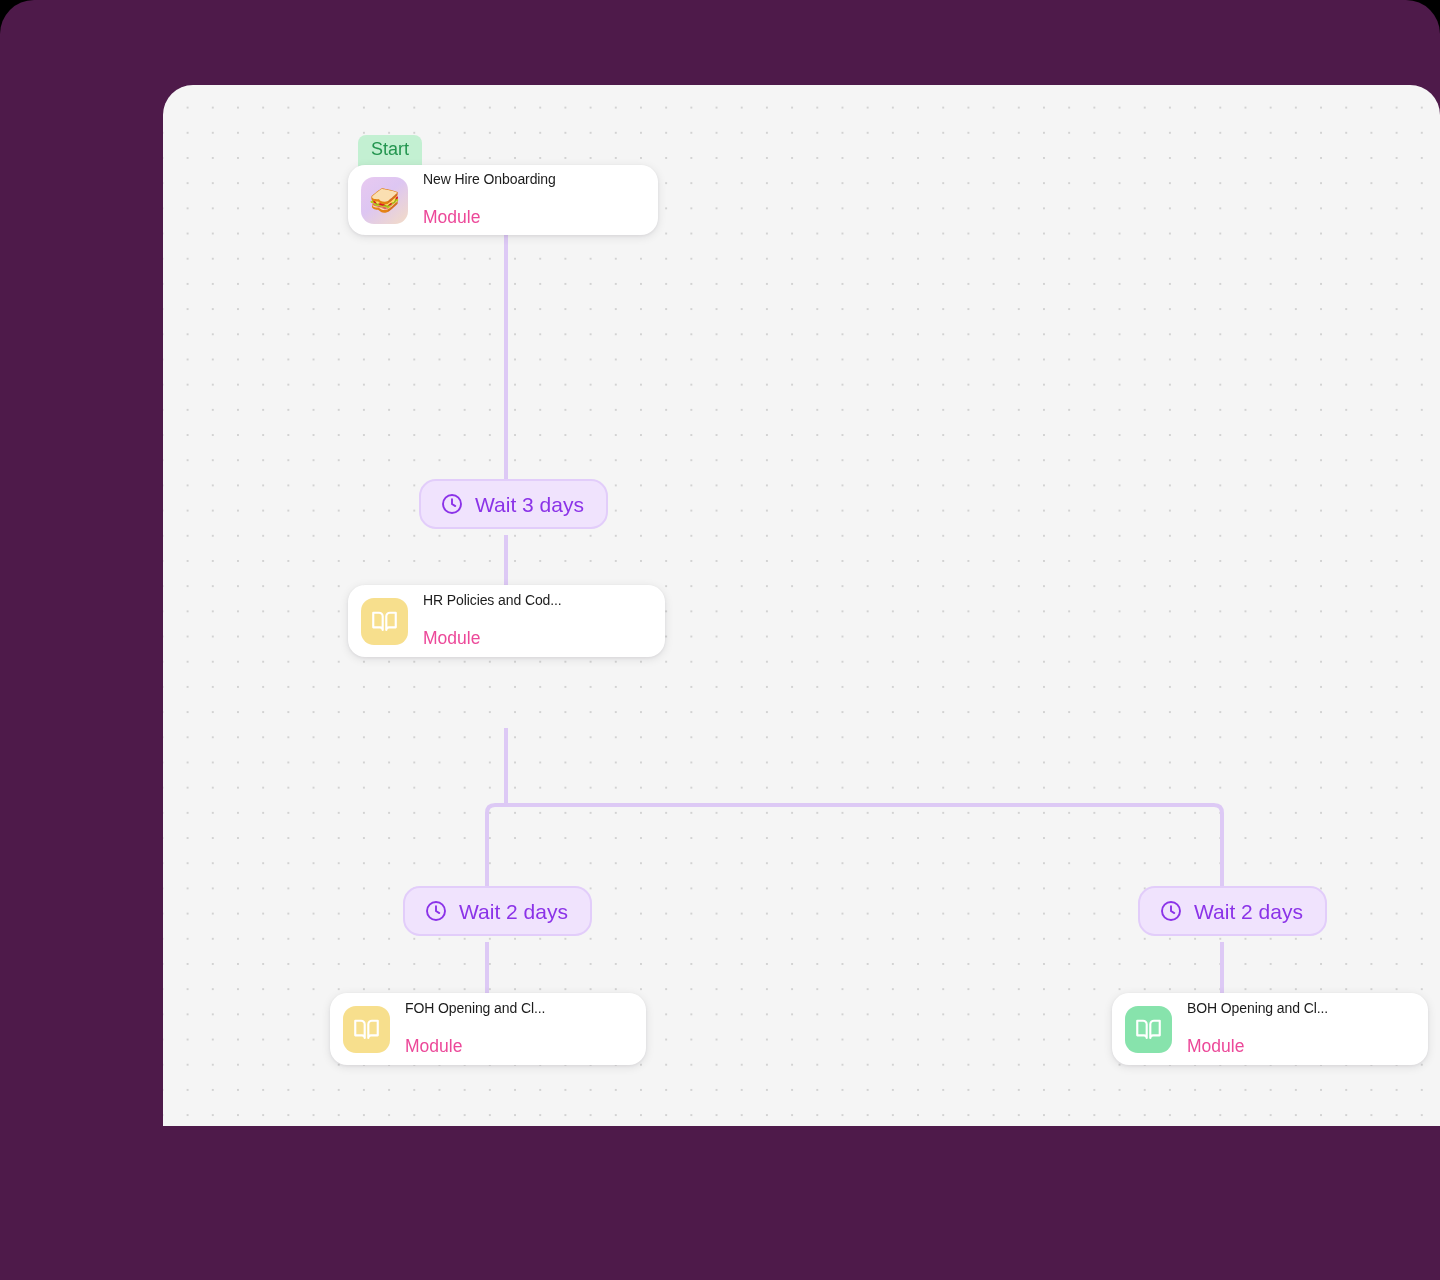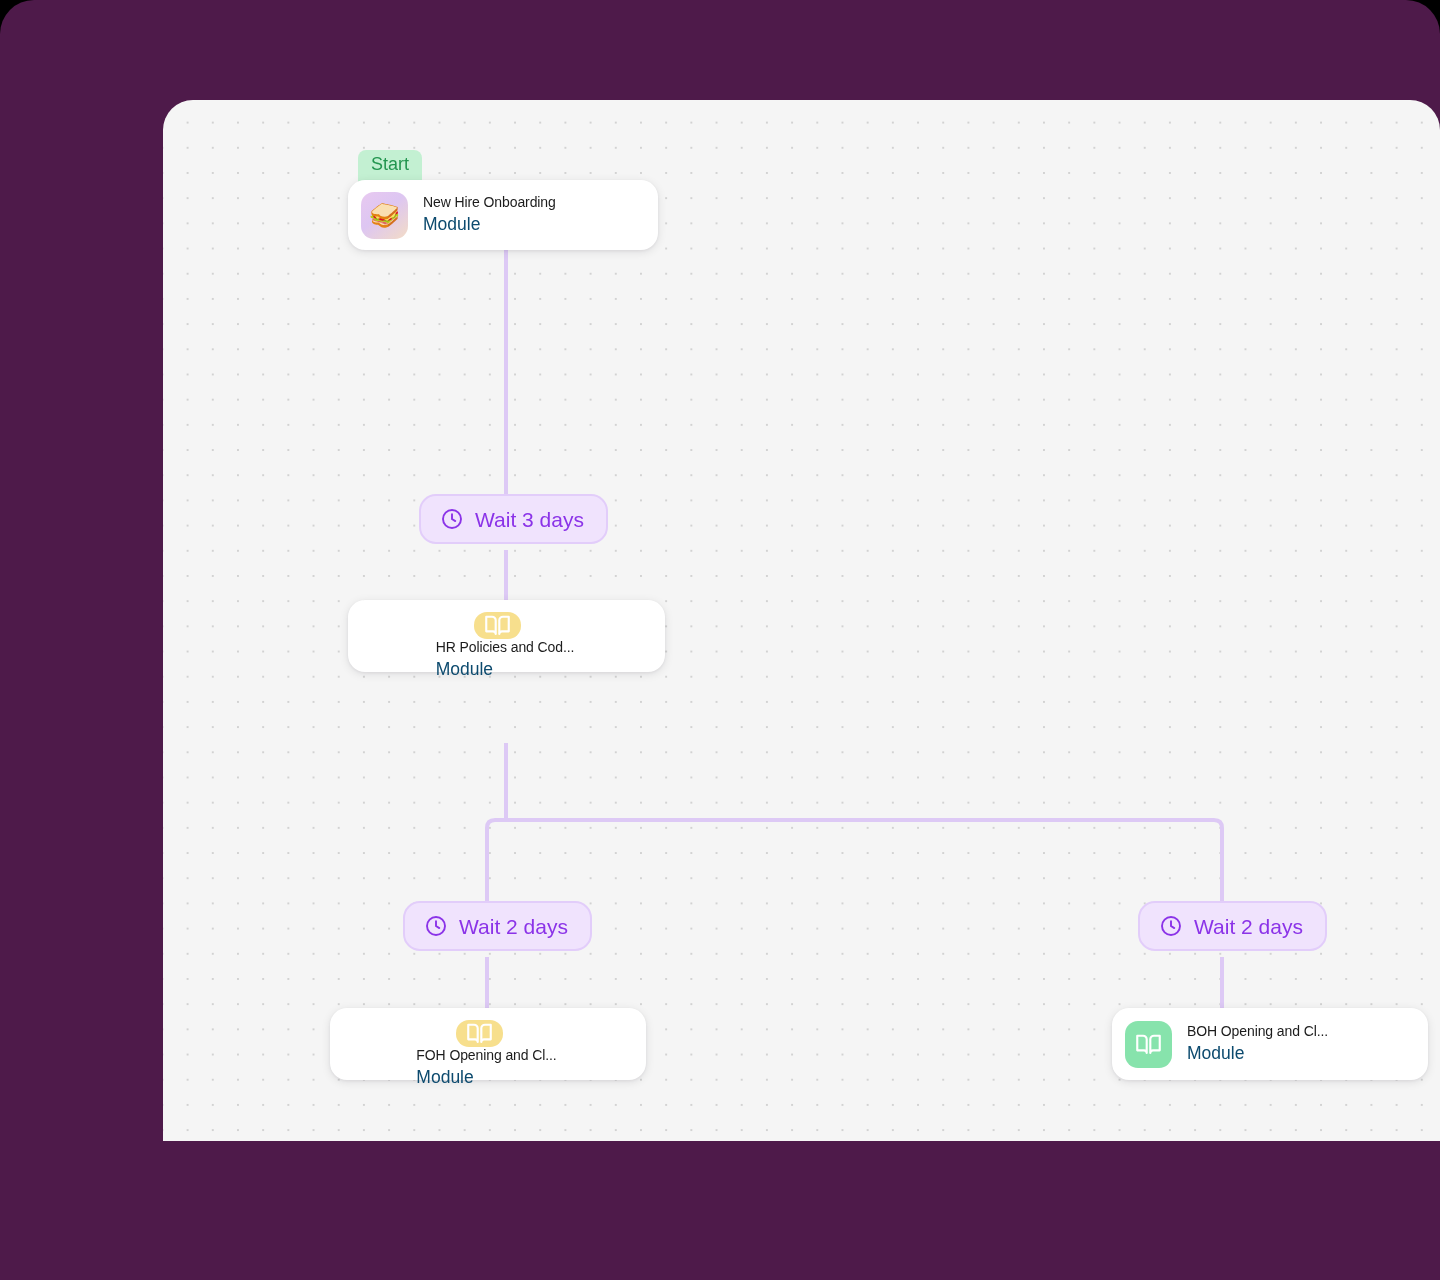--- a/index.html
+++ b/index.html
@@ -20,21 +20,21 @@
     height: 1280px;
     background: #4E1A4A;
     border-radius: 34px 34px 0 0;
     overflow: hidden;
   }
 
   
   #flow-canvas {
     position: absolute;
     left: 163px;
-    top: 100px;
+    top: 85px;
     width: 1277px;
     height: 1041px;
     background-color: #f5f5f5;
     background-image:
       radial-gradient(circle, #d2d2d2 1.2px, transparent 1.3px);
     background-size: 25.2px 25.2px;
     background-position: 12px 10px;
     border-radius: 30px 30px 0 0;
     overflow: hidden;
   }
@@ -92,23 +92,23 @@
   }
   .card-title {
     font-size: 14px;
     color: #1c1c1c;
     line-height: 1.18;
     white-space: nowrap;
     letter-spacing: -0.1px;
   }
   .card-subtitle {
     font-size: 17.5px;
-    color: #0c4a6e;
+    color: #ec4899;
     line-height: 1.25;
-    margin-top: 3px;
+    margin-top: 20px;
     white-space: nowrap;
   }
 
   
   .start-badge {
     position: absolute;
     top: -30px;
     left: 10px;
     background: #c3f0d2;
     color: #23954f;
@@ -198,21 +198,21 @@
           <svg class="clock-icon" width="24" height="24" viewBox="0 0 24 24" fill="none" stroke="#8b33e8" stroke-width="1.9" stroke-linecap="round">
             <circle cx="12" cy="12" r="9"></circle>
             <path d="M12 7.2 L12 12 L15.3 14.1"></path>
           </svg>
         </span>
         <span class="pill-label">Wait 3 days</span>
       </div>
     </div>
 
     <div class="node" style="left:185px; top:500px;">
-      <div class="module-card" style="width:317px; height:72px;flex-direction:column;">
+      <div class="module-card" style="width:317px; height:72px;">
         <div class="card-icon icon-yellow">
           <svg width="27" height="27" viewBox="0 0 24 24" fill="none" stroke="#ffffff" stroke-width="1.9" stroke-linecap="round" stroke-linejoin="round">
             <path d="M2 4.2 H7.2 A3.2 3.2 0 0 1 10.4 7.4 V19.6 A2.4 2.4 0 0 0 8 17.2 H2 Z"></path>
             <path d="M22 4.2 H16.8 A3.2 3.2 0 0 0 13.6 7.4 V19.6 A2.4 2.4 0 0 1 16 17.2 H22 Z"></path>
           </svg>
         </div>
         <div class="card-text">
           <span class="card-title">HR Policies and Cod...</span>
           <span class="card-subtitle">Module</span>
         </div>
@@ -225,21 +225,21 @@
           <svg class="clock-icon" width="24" height="24" viewBox="0 0 24 24" fill="none" stroke="#8b33e8" stroke-width="1.9" stroke-linecap="round">
             <circle cx="12" cy="12" r="9"></circle>
             <path d="M12 7.2 L12 12 L15.3 14.1"></path>
           </svg>
         </span>
         <span class="pill-label">Wait 2 days</span>
       </div>
     </div>
 
     <div class="node" style="left:167px; top:908px;">
-      <div class="module-card" style="width:316px; height:72px;flex-direction:column;">
+      <div class="module-card" style="width:316px; height:72px;">
         <div class="card-icon icon-yellow">
           <svg width="27" height="27" viewBox="0 0 24 24" fill="none" stroke="#ffffff" stroke-width="1.9" stroke-linecap="round" stroke-linejoin="round">
             <path d="M2 4.2 H7.2 A3.2 3.2 0 0 1 10.4 7.4 V19.6 A2.4 2.4 0 0 0 8 17.2 H2 Z"></path>
             <path d="M22 4.2 H16.8 A3.2 3.2 0 0 0 13.6 7.4 V19.6 A2.4 2.4 0 0 1 16 17.2 H22 Z"></path>
           </svg>
         </div>
         <div class="card-text">
           <span class="card-title">FOH Opening and Cl...</span>
           <span class="card-subtitle">Module</span>
         </div>

